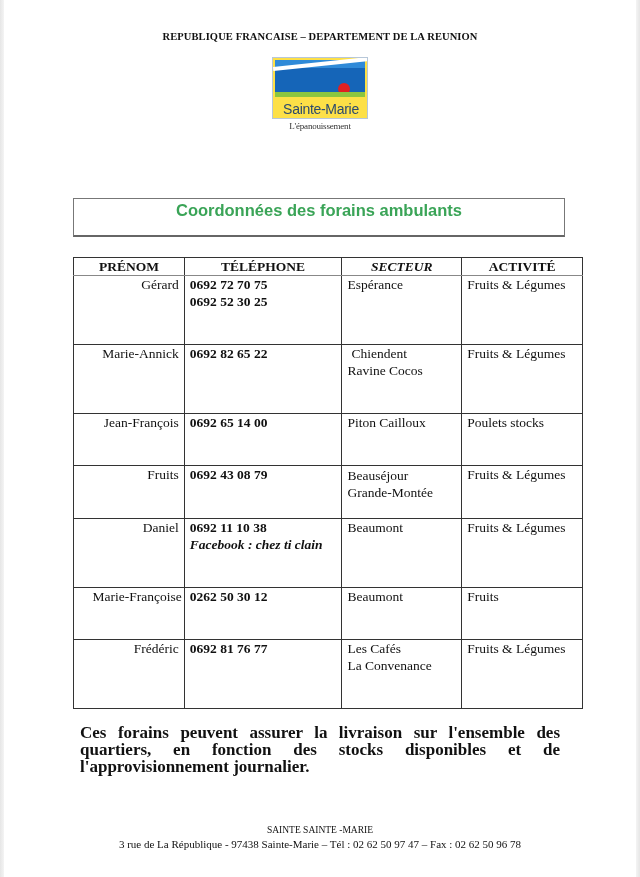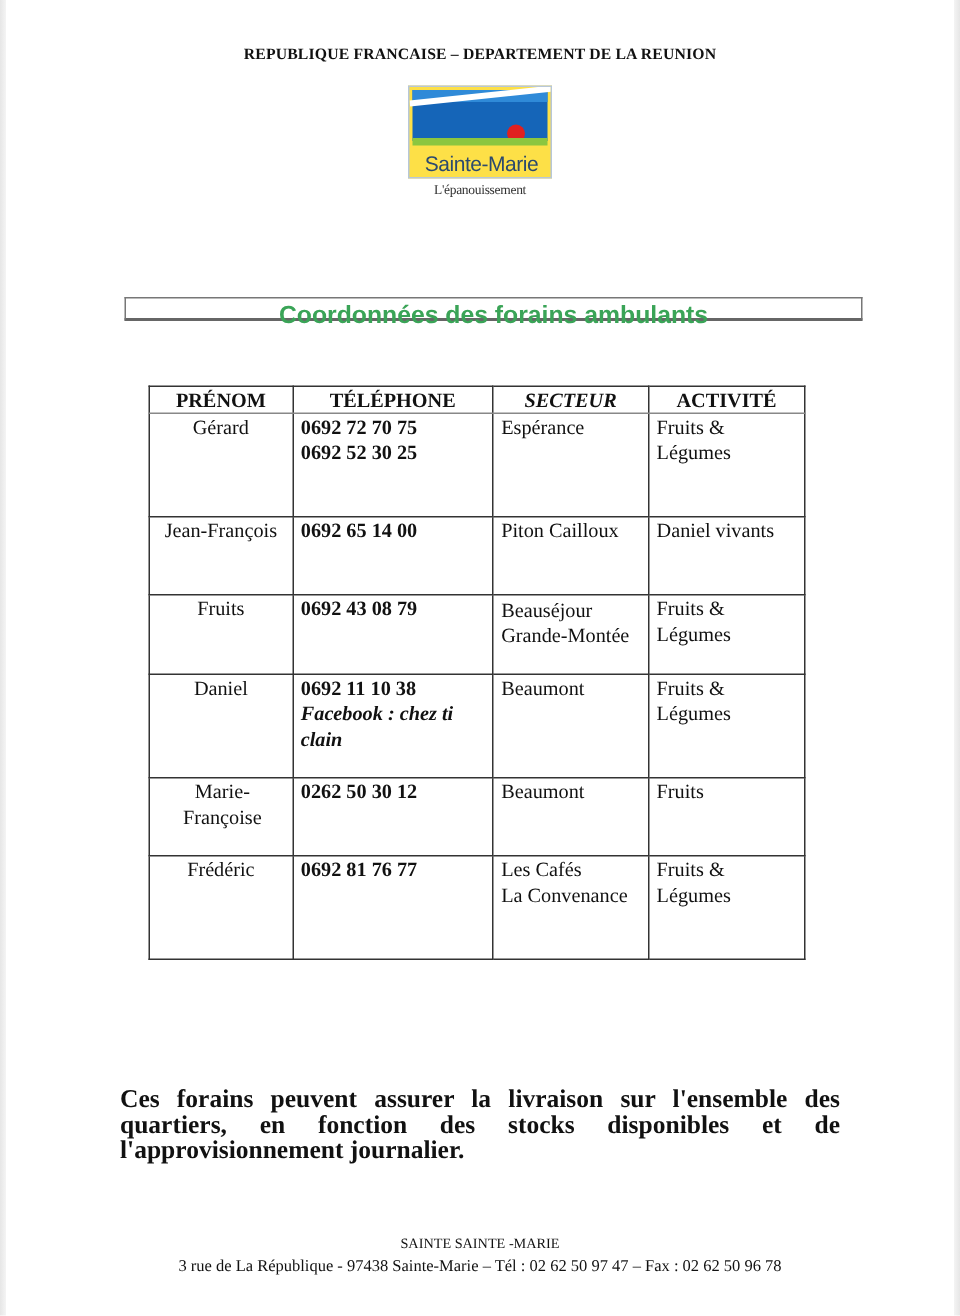--- a/index.html
+++ b/index.html
@@ -103,63 +103,62 @@
       width: 96px;
       text-align: center;
       font-family: "Liberation Serif", serif;
       font-size: 9px;
       color: #333;
       letter-spacing: -0.2px;
     }
 
     .title-box {
       position: absolute;
-      left: 83px;
+      left: 73px;
       top: 198px;
       width: 492px;
-      height: 16px;
+      height: 39px;
       border: 1px solid #777;
       border-bottom: 2px solid #666;
       box-sizing: border-box;
       text-align: center;
       font-family: "Liberation Sans", sans-serif;
       font-weight: bold;
       font-size: 16.5px;
       line-height: 22px;
       color: #3aa457;
     }
 
     table.forains {
       position: absolute;
       left: 73px;
       top: 257px;
-      width: 438px;
+      width: 510px;
       border-collapse: collapse;
       font-size: 13.5px;
-      margin-left: 26px;
     }
     table.forains th, table.forains td {
       border: 1px solid #333;
       vertical-align: top;
       padding: 0 5px;
     }
     table.forains th {
       font-weight: bold;
       font-size: 13.5px;
       text-align: center;
       height: 17px;
       line-height: 17px;
       border-bottom: 1px solid #888;
     }
     .col-prenom { width: 100px; }
     .col-tel { width: 147px; }
     .col-secteur { width: 109px; font-style: italic; }
     .col-activite { width: 110px; }
 
-    td.prenom { text-align: center; }
+    td.prenom { text-align: right; }
     td.tel { font-weight: bold; }
     td.activite { text-align: left; }
     .fb { font-style: italic; font-weight: bold; display: block; }
     .line { display: block; line-height: 17px; }
 
     tr.r-gerard td { height: 68px; }
     tr.r-annick td { height: 68px; }
     tr.r-jf td { height: 51px; }
     tr.r-johanny td { height: 51px; }
     tr.r-daniel td { height: 68px; }
@@ -239,33 +238,48 @@
         <span class="line">0692 52 30 25</span>
       </td>
       <td class="pad-top-17">
           <span class="line">Espérance</span>
         </td>
       <td class="activite pad-top-17">
           <span class="line">Fruits &amp; Légumes</span>
         </td>
     </tr>
 
+    <tr class="r-annick">
+      <td class="prenom pad-top-17">
+          <span class="line">Marie-Annick</span>
+        </td>
+      <td class="tel pad-top-17">
+          <span class="line">0692 82 65 22</span>
+        </td>
+      <td class="pad-top-17" style="padding-left:9px;">
+        <span class="line">Chiendent</span>
+        <span class="line" style="margin-left:-4px;">Ravine Cocos</span>
+      </td>
+      <td class="activite pad-top-17">
+          <span class="line">Fruits &amp; Légumes</span>
+        </td>
+    </tr>
 
     <tr class="r-jf">
       <td class="prenom pad-top-17">
           <span class="line">Jean-François</span>
         </td>
       <td class="tel pad-top-17">
           <span class="line">0692 65 14 00</span>
         </td>
       <td class="pad-top-17">
           <span class="line">Piton Cailloux</span>
         </td>
       <td class="activite pad-top-17">
-          <span class="line">Daniel vivants</span>
+          <span class="line">Poulets stocks</span>
         </td>
     </tr>
 
     <tr class="r-johanny">
       <td class="prenom pad-top-18">
           <span class="line">Fruits</span>
         </td>
       <td class="tel pad-top-18">
           <span class="line">0692 43 08 79</span>
         </td>

